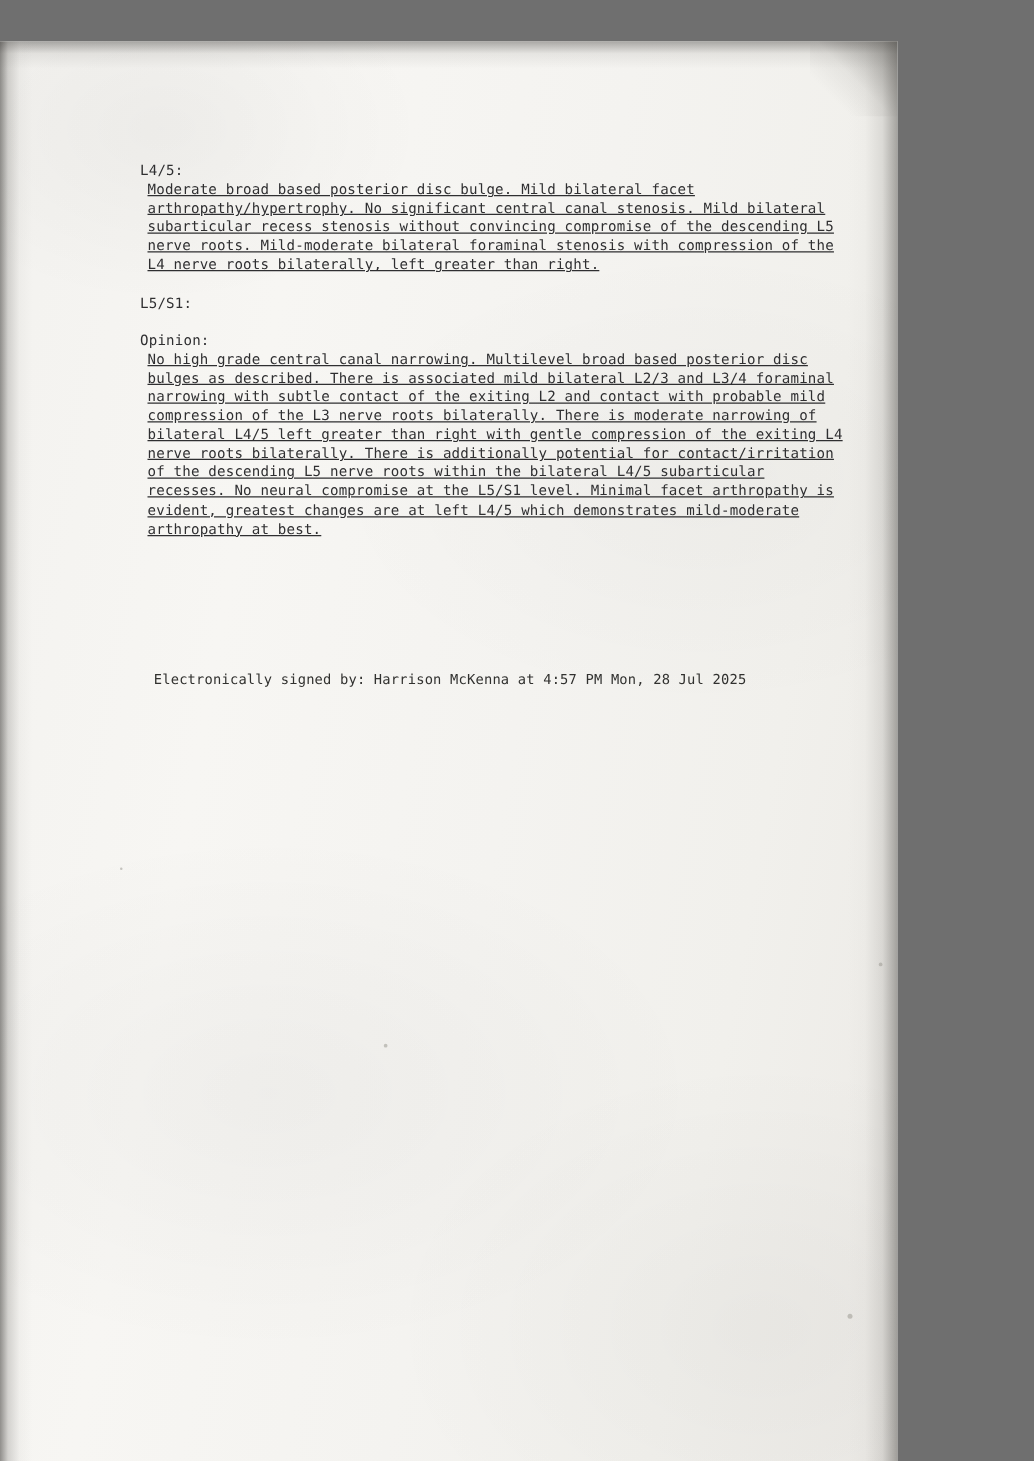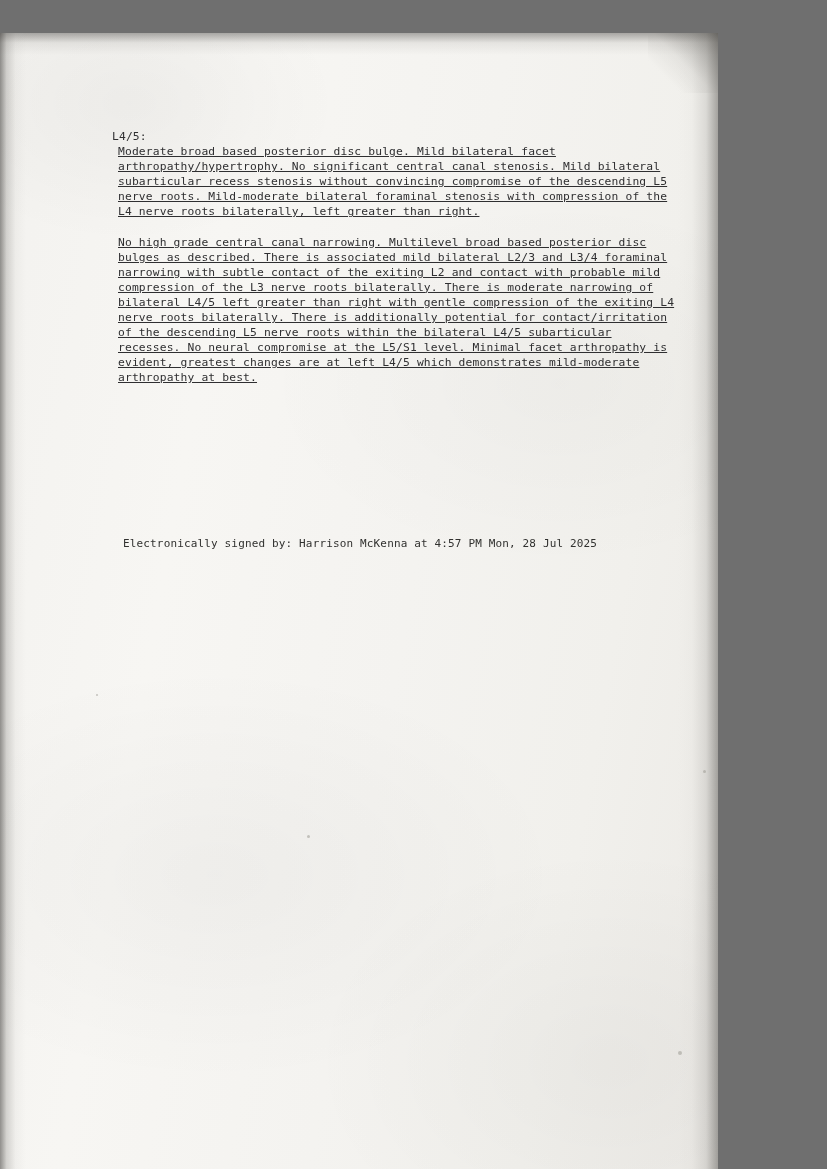--- a/index.html
+++ b/index.html
@@ -123,23 +123,25 @@
     <div class="block">
       <div class="heading">L4/5:</div>
       <div class="body-text">Moderate broad based posterior disc bulge. Mild bilateral facet
 arthropathy/hypertrophy. No significant central canal stenosis. Mild bilateral
 subarticular recess stenosis without convincing compromise of the descending L5
 nerve roots. Mild-moderate bilateral foraminal stenosis with compression of the
 L4 nerve roots bilaterally, left greater than right.</div>
     </div>
 
     <div class="block">
+      <div class="heading">L5/S1:</div>
     </div>
 
     <div class="block">
+      <div class="heading">Opinion:</div>
       <div class="body-text">No high grade central canal narrowing. Multilevel broad based posterior disc
 bulges as described. There is associated mild bilateral L2/3 and L3/4 foraminal
 narrowing with subtle contact of the exiting L2 and contact with probable mild
 compression of the L3 nerve roots bilaterally. There is moderate narrowing of
 bilateral L4/5 left greater than right with gentle compression of the exiting L4
 nerve roots bilaterally. There is additionally potential for contact/irritation
 of the descending L5 nerve roots within the bilateral L4/5 subarticular
 recesses. No neural compromise at the L5/S1 level. Minimal facet arthropathy is
 evident, greatest changes are at left L4/5 which demonstrates mild-moderate
 arthropathy at best.</div>

